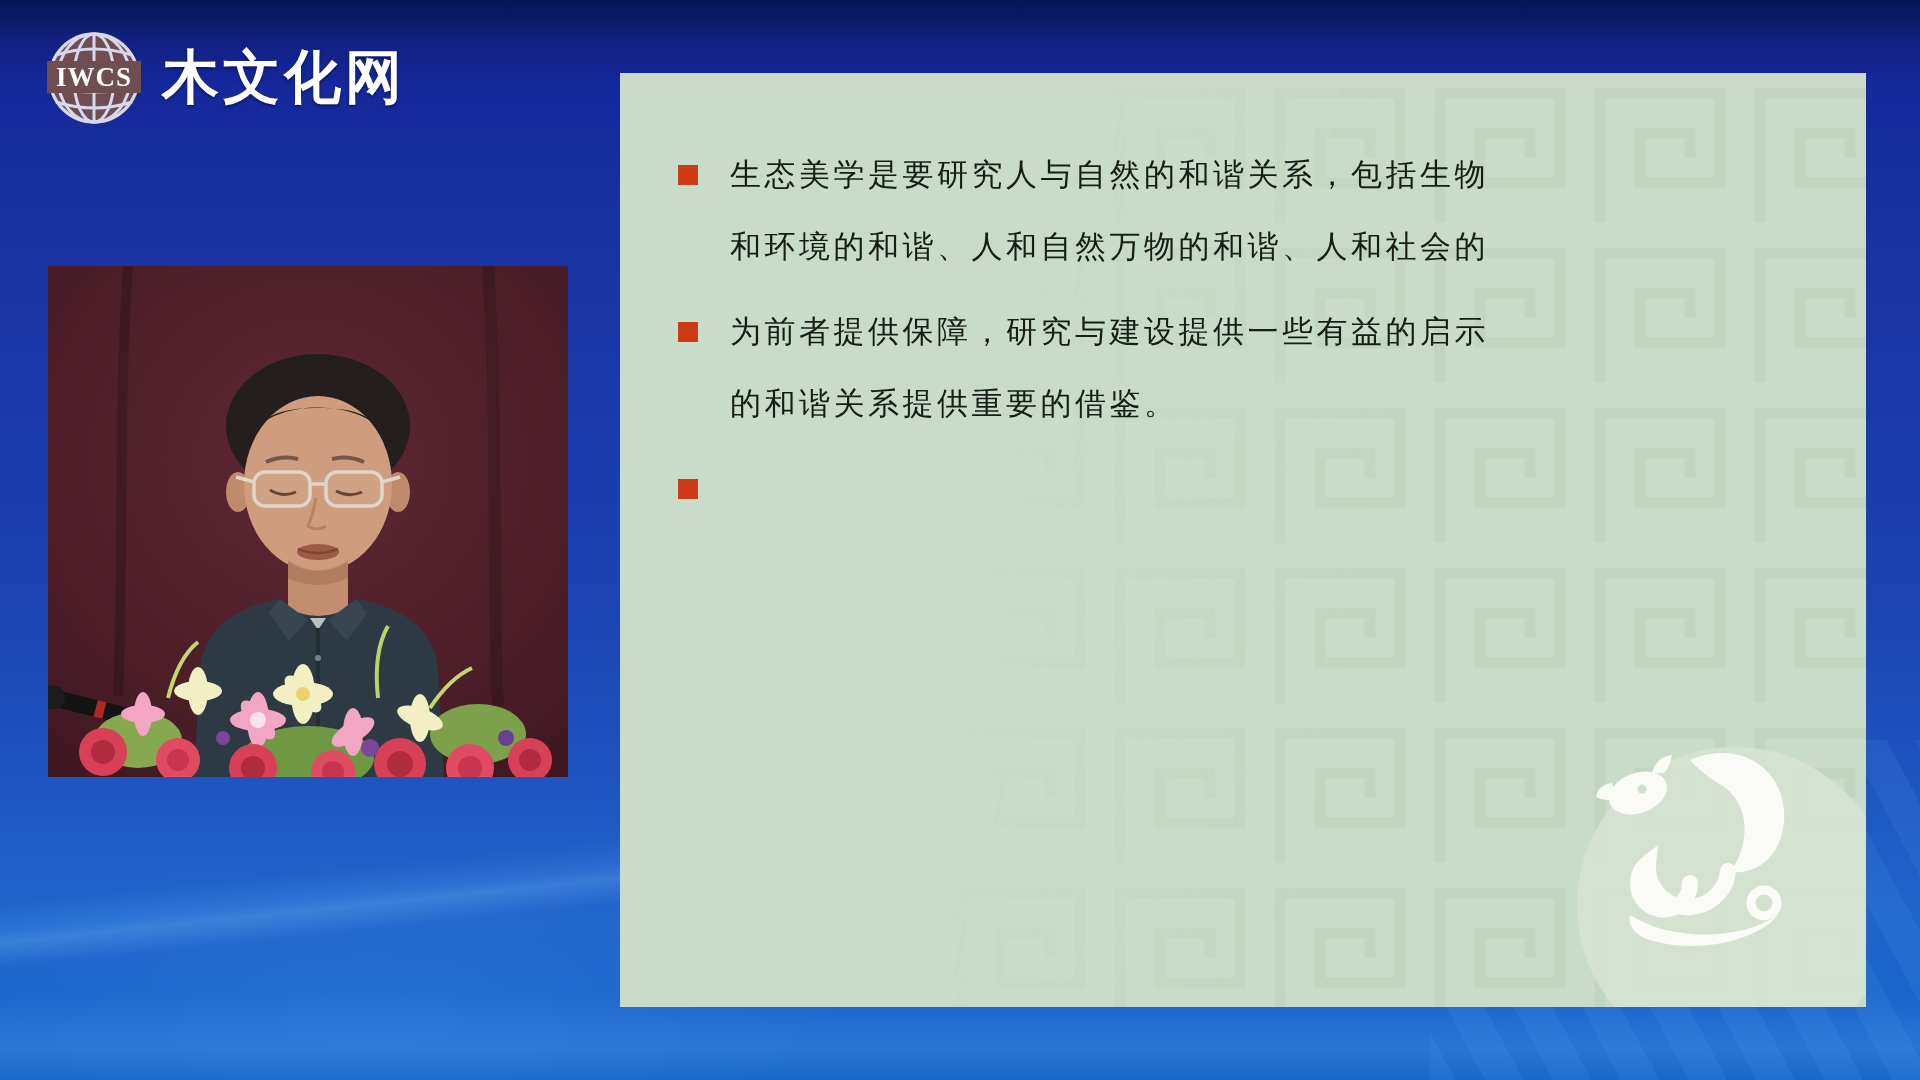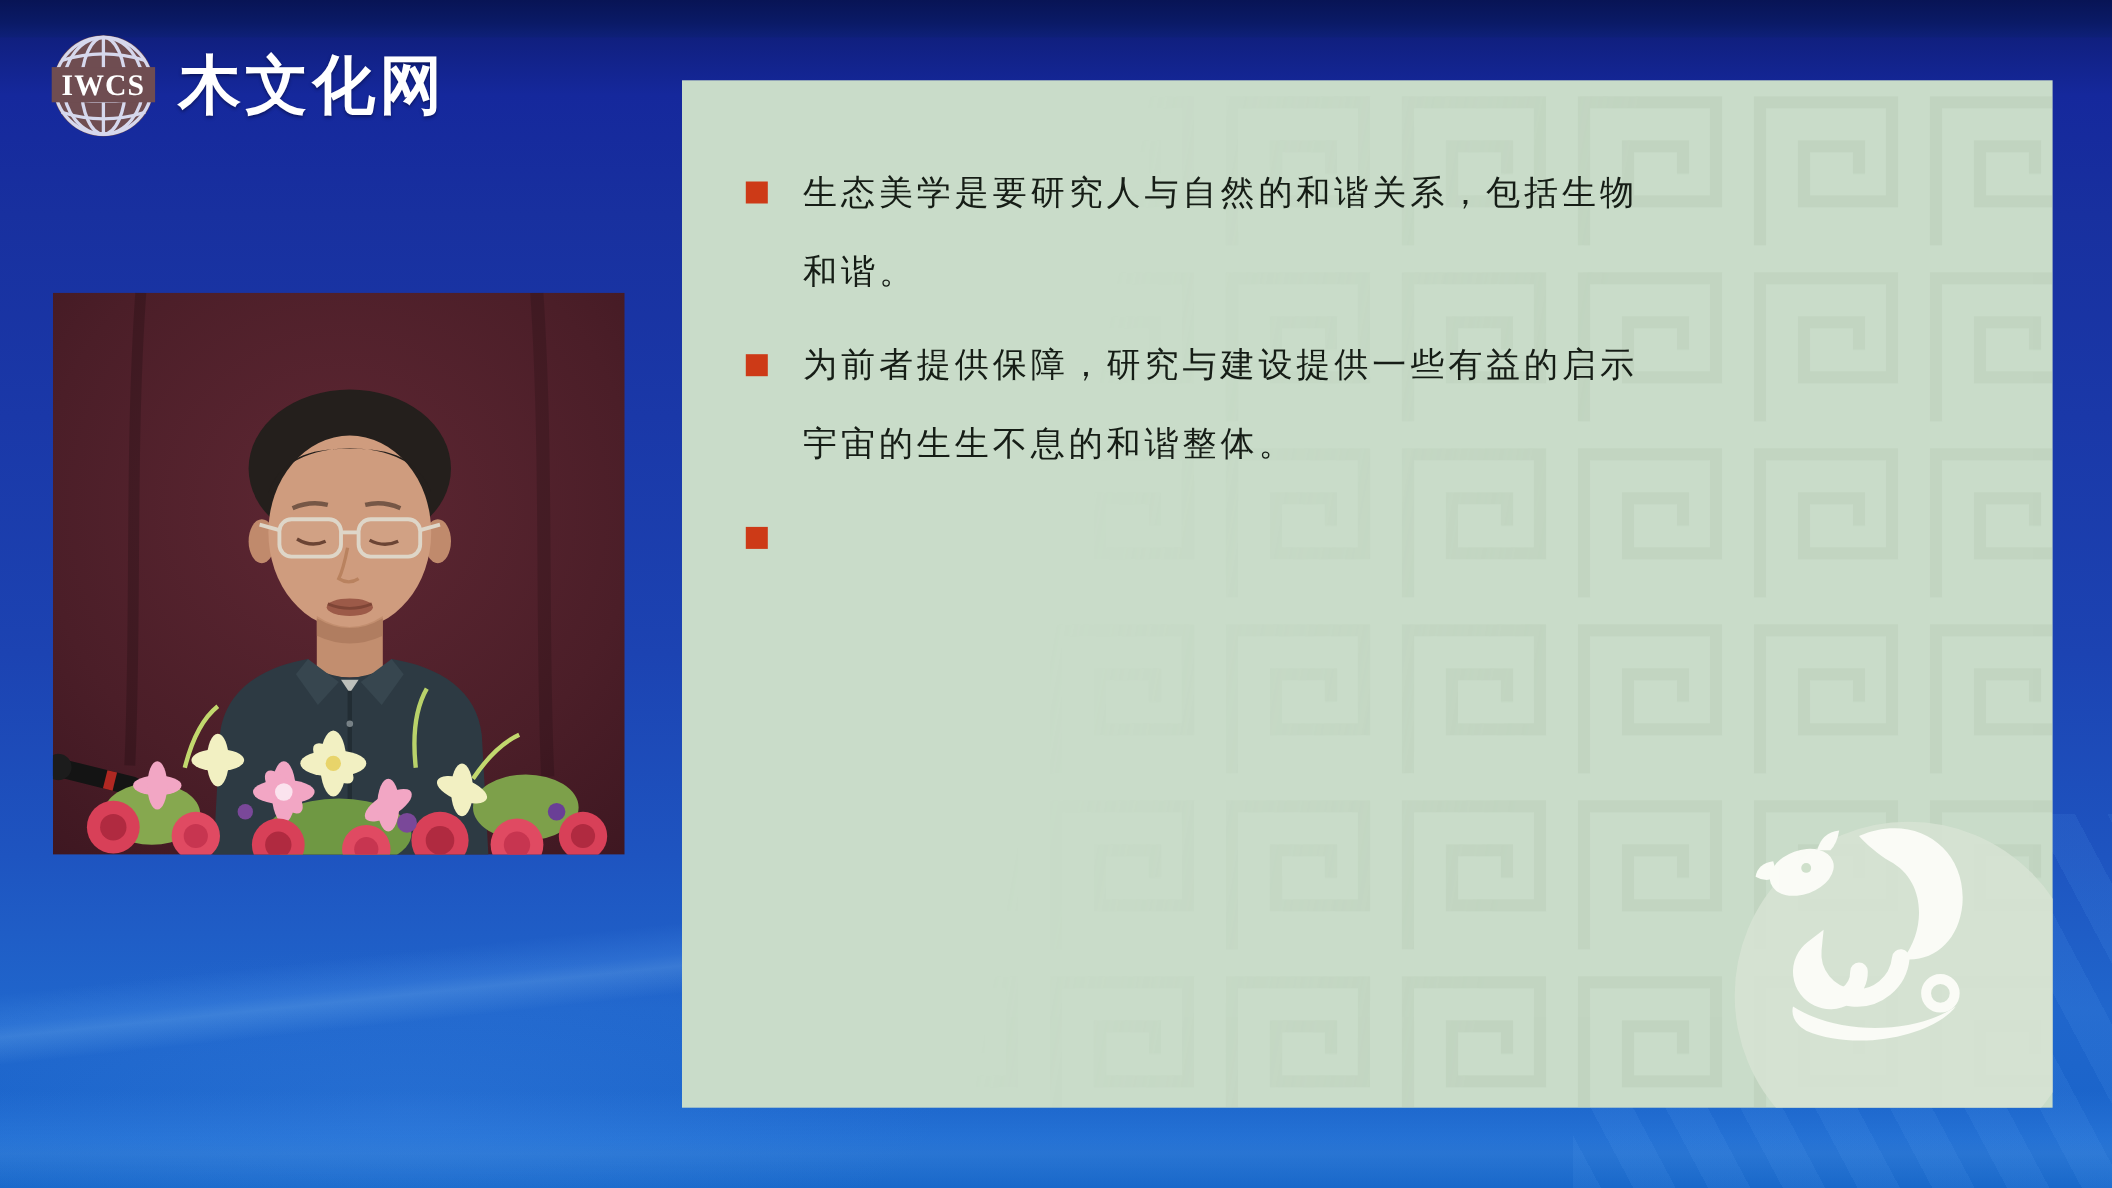--- a/index.html
+++ b/index.html
@@ -214,28 +214,28 @@
       <path d="M-70,70 C-30,96 40,96 78,70 C58,96 -10,112 -58,92 C-68,86 -72,78 -70,70 Z"></path>
       <circle cx="64" cy="58" r="13" fill="none" stroke="#fcfdf8" stroke-width="9"></circle>
     </g>
   </svg>
 
   <div class="bullets">
     <div class="bullet-item">
       <span class="bullet-marker"></span>
       <div class="bullet-text">
         <div class="line">生态美学是要研究人与自然的和谐关系，包括生物</div>
-        <div class="line">和谐。</div>
+        <div class="line">和环境的和谐、人和自然万物的和谐、人和社会的</div>
       </div>
     </div>
     <div class="bullet-item">
       <span class="bullet-marker"></span>
       <div class="bullet-text">
         <div class="line">为前者提供保障，研究与建设提供一些有益的启示</div>
-        <div class="line">宇宙的生生不息的和谐整体。</div>
+        <div class="line">的和谐关系提供重要的借鉴。</div>
       </div>
     </div>
     <div class="bullet-item">
       <span class="bullet-marker"></span>
       <div class="bullet-text">
       </div>
     </div>
   </div>
 </div>
 

